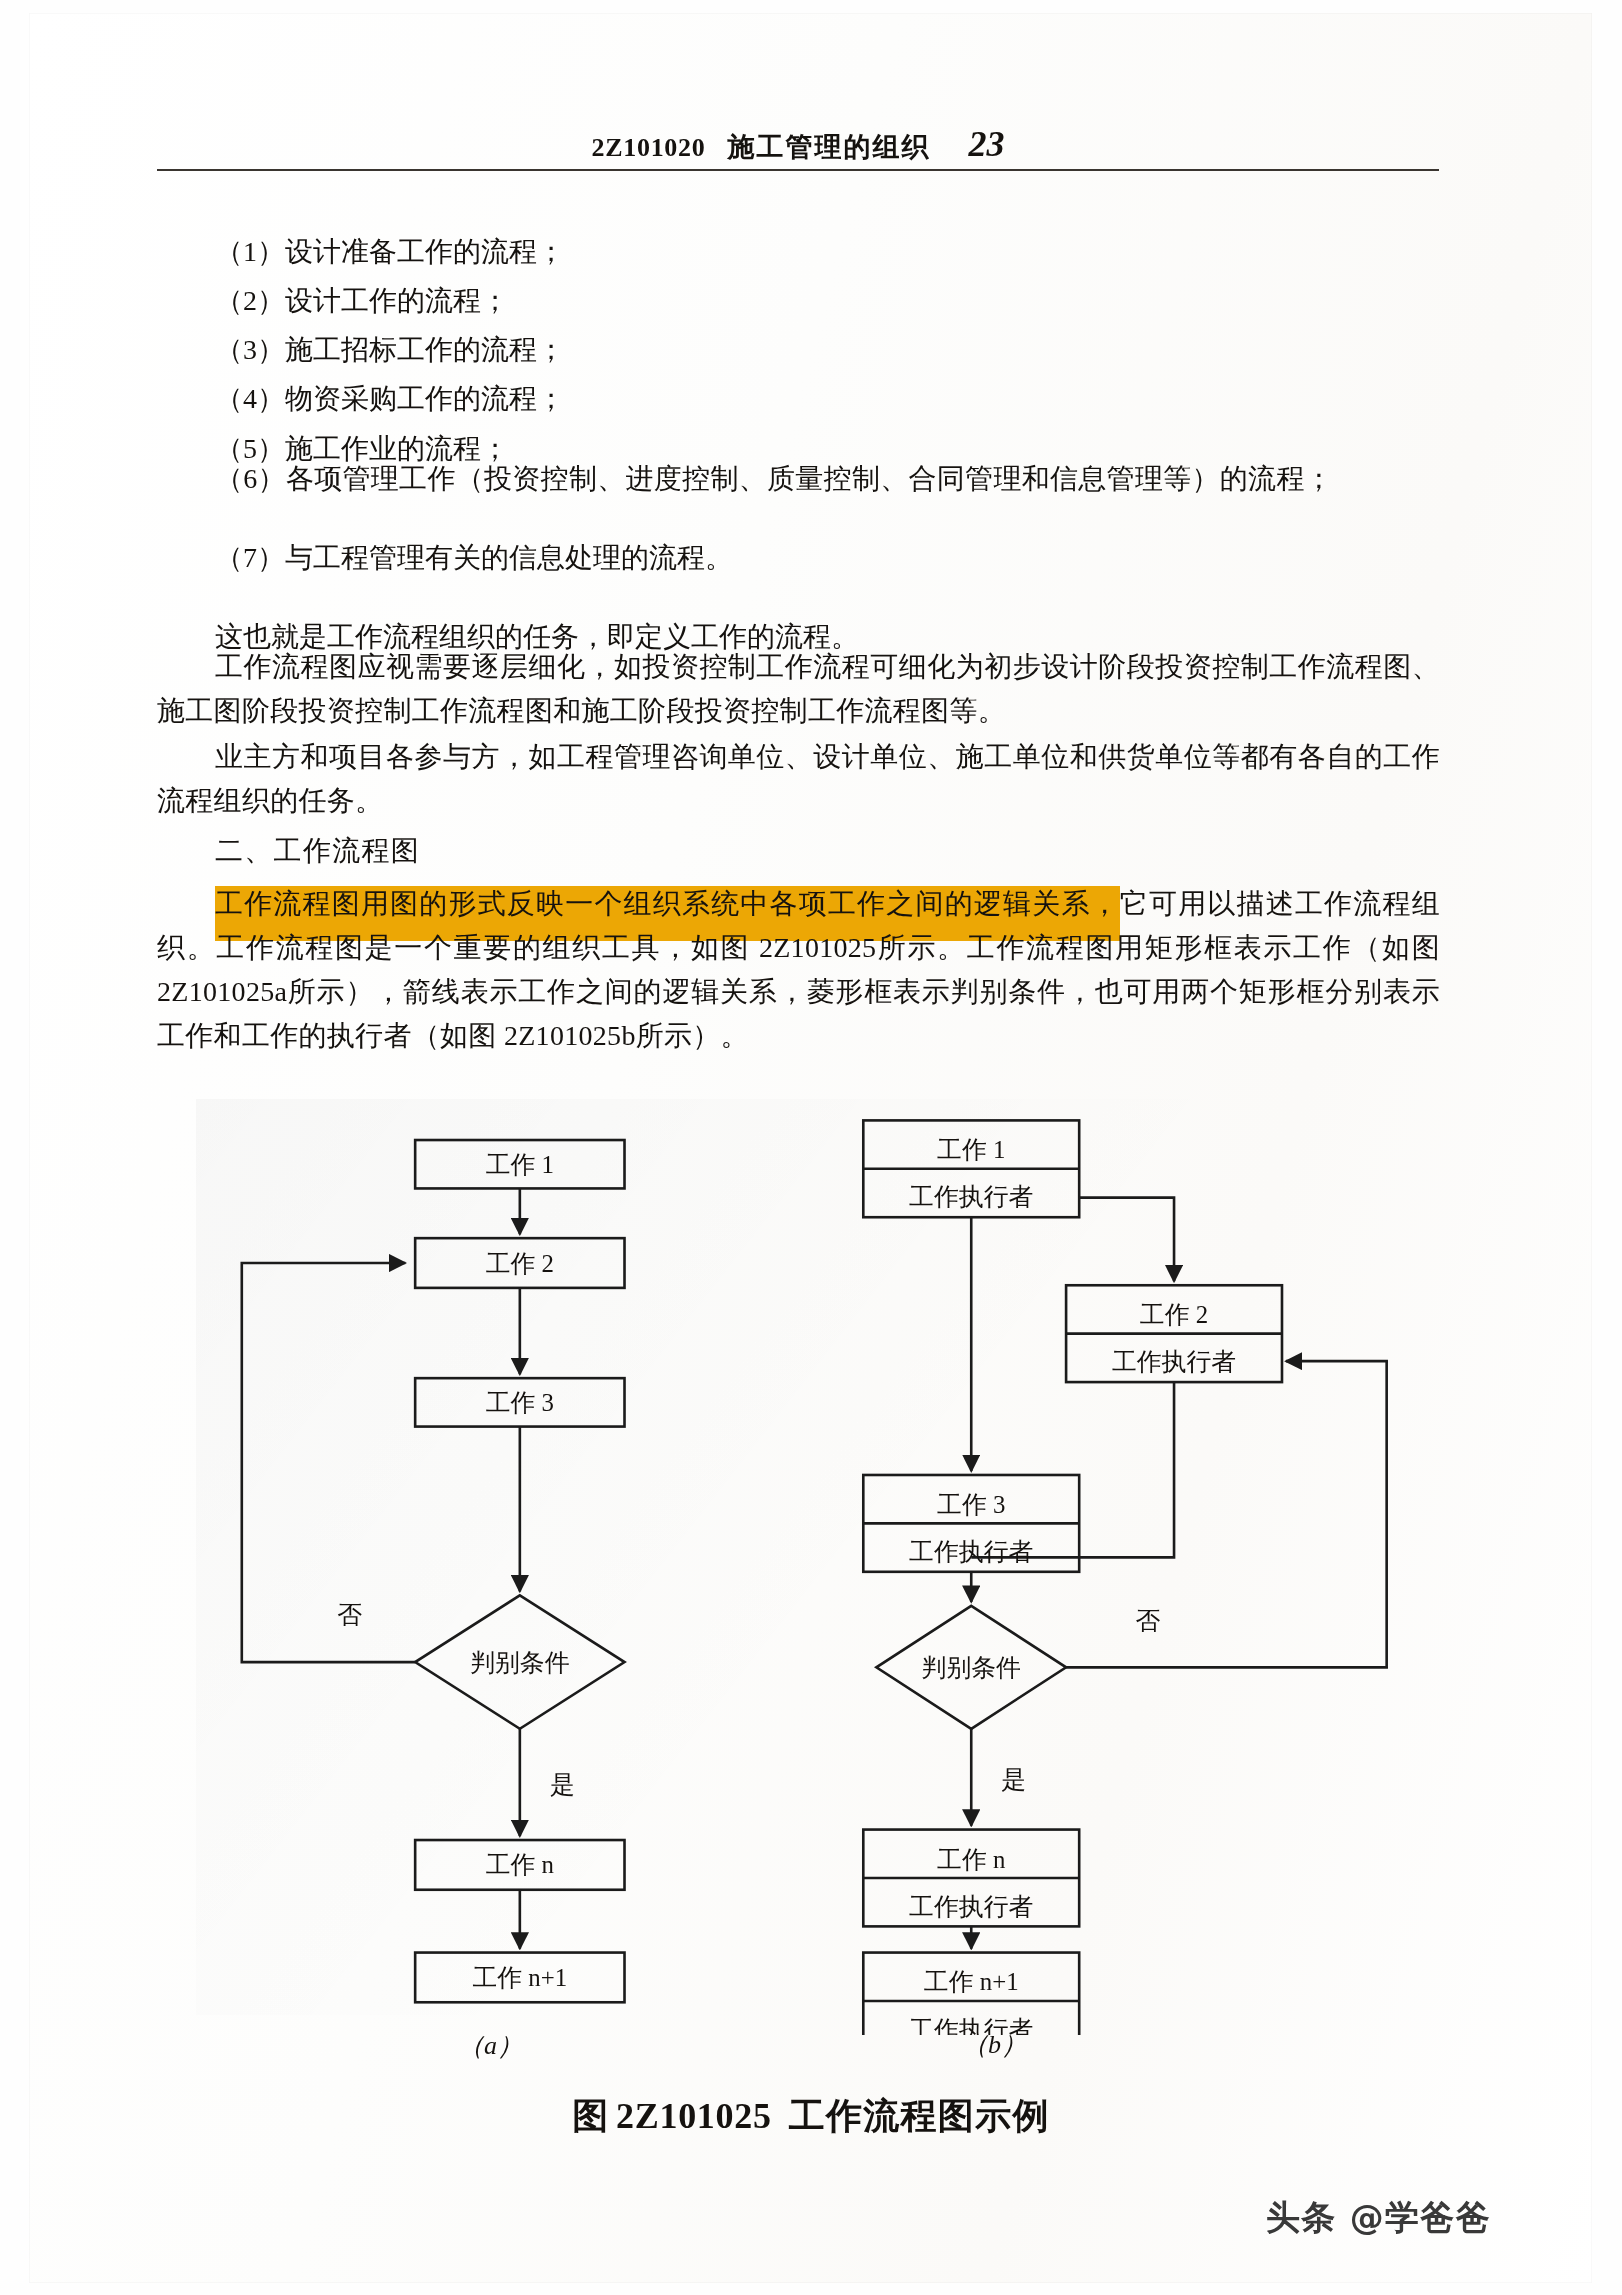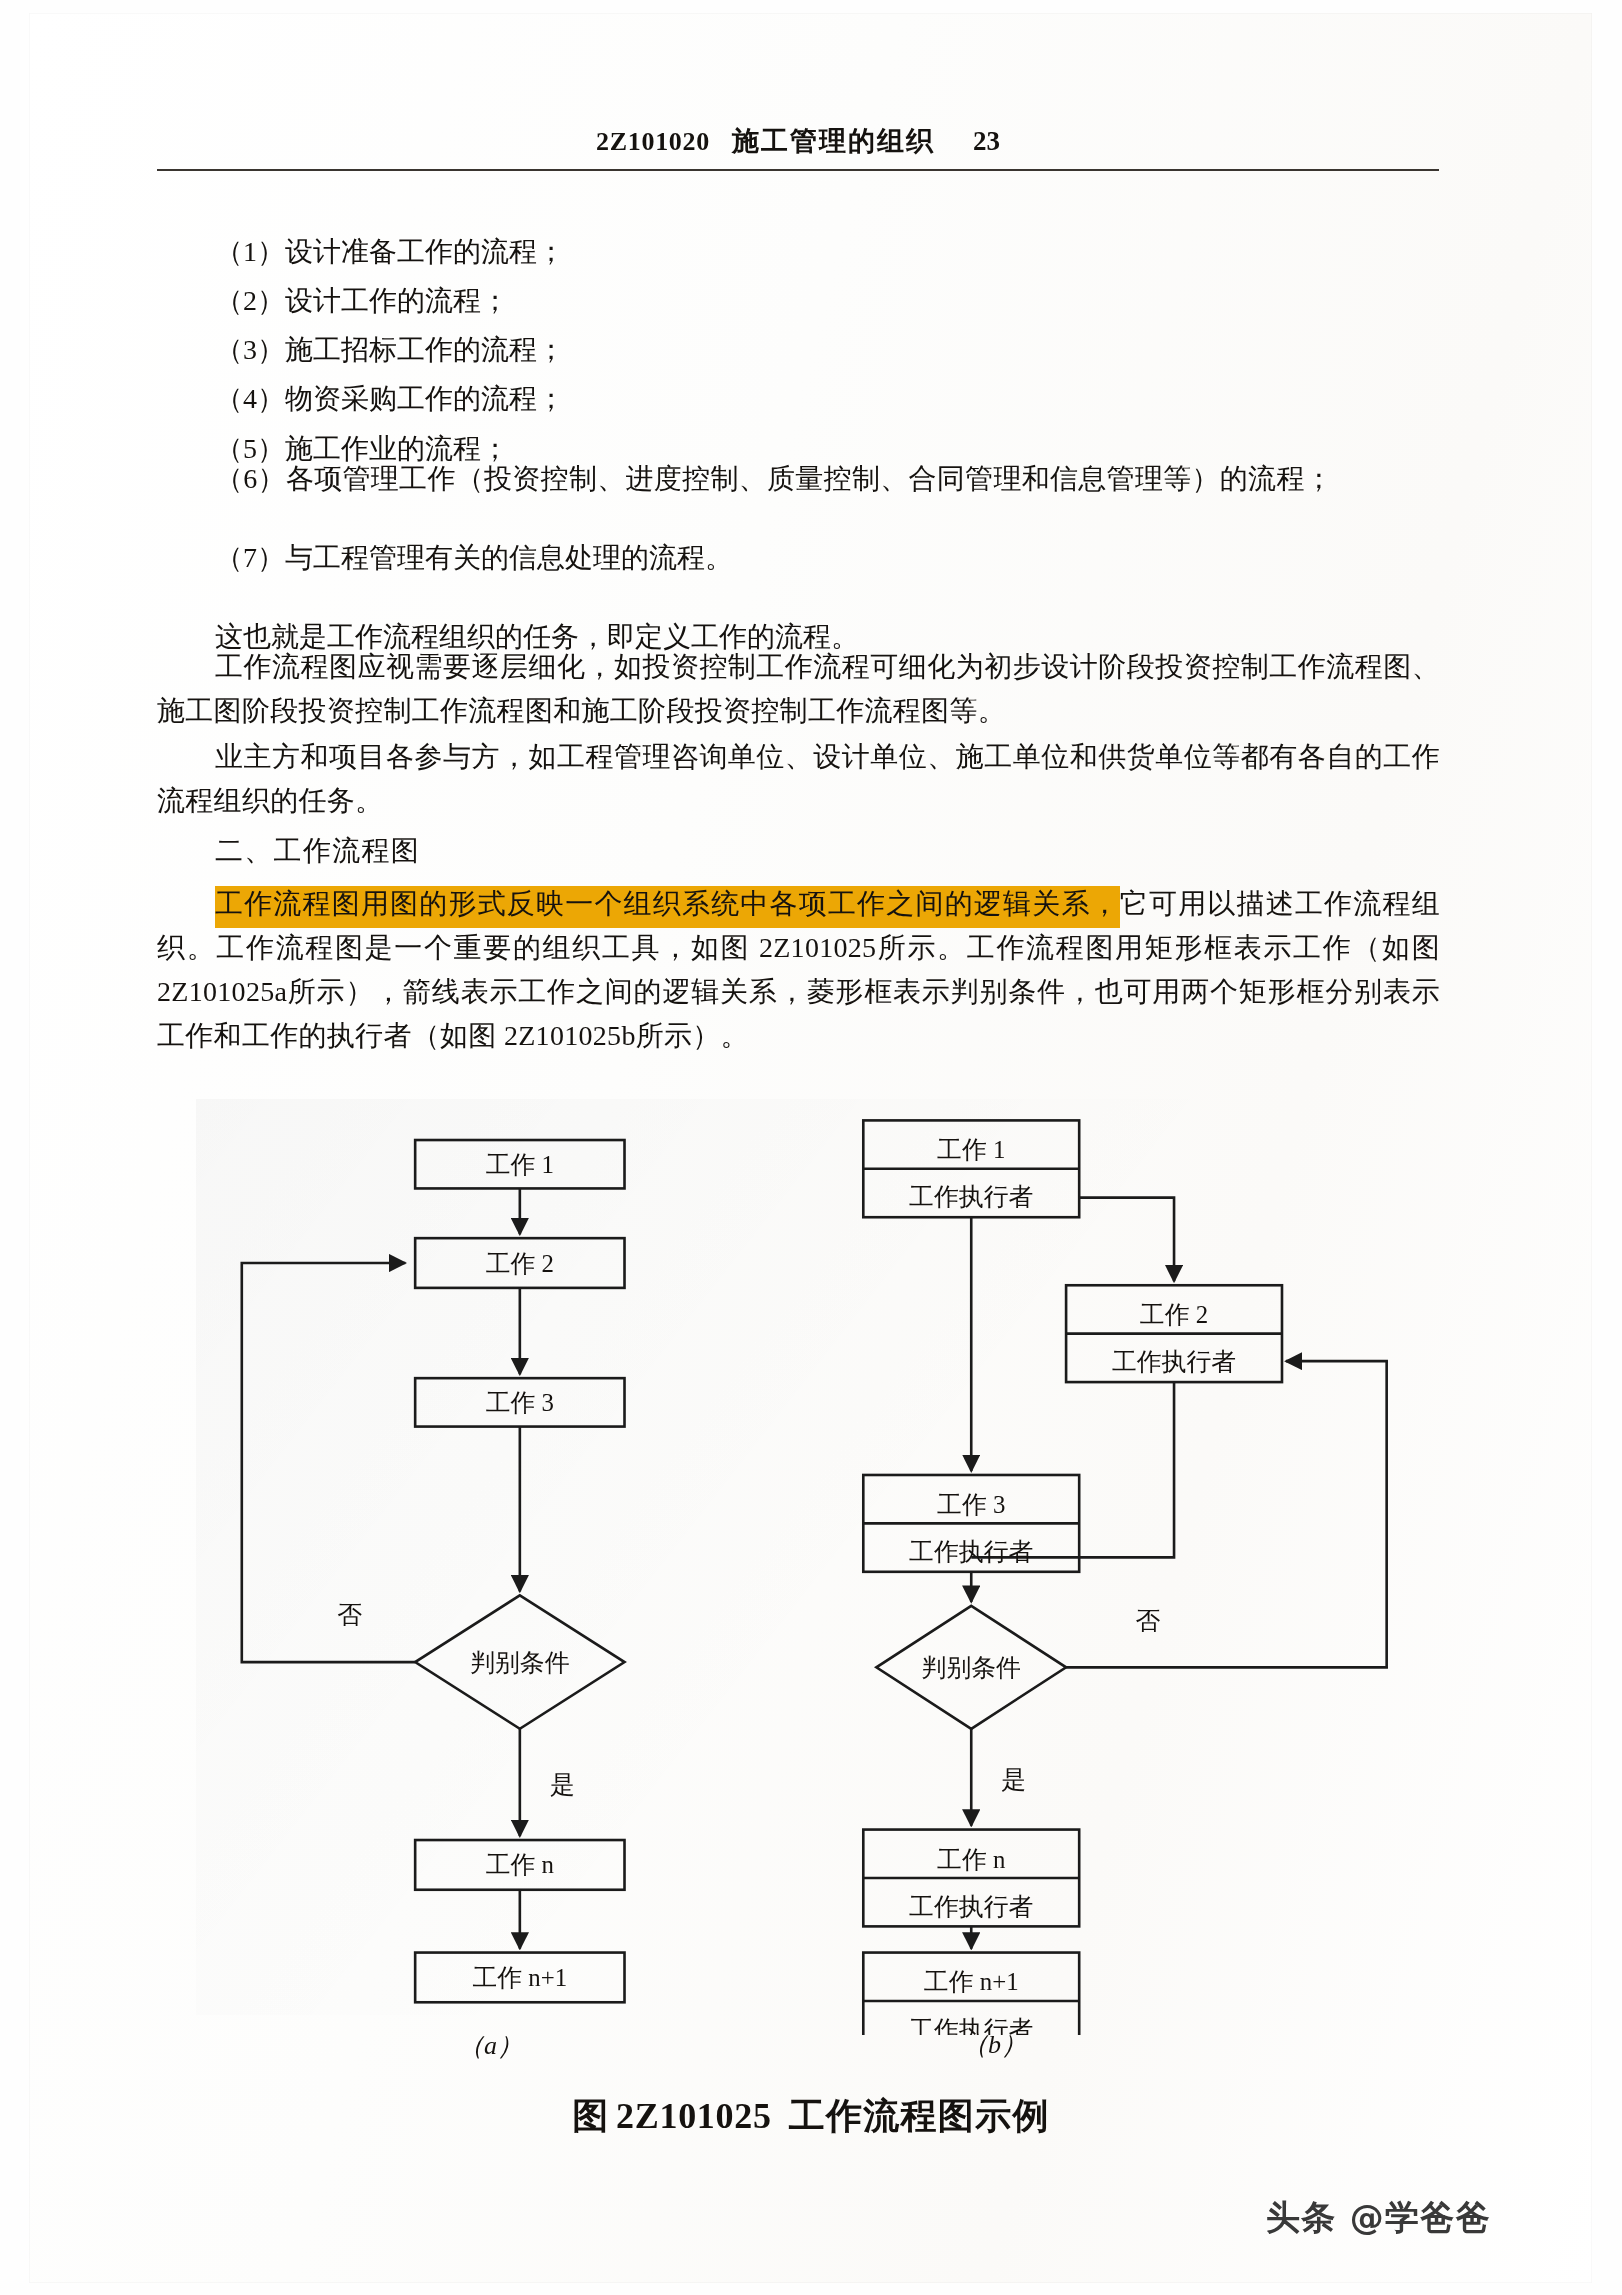--- a/index.html
+++ b/index.html
@@ -50,21 +50,22 @@
     letter-spacing: 0.7px;
     margin-right: 22px;
     font-family: "Liberation Serif", serif;
   }
   #header .hdr-title {
     font-size: 27px;
     letter-spacing: 2px;
     margin-right: 38px;
   }
   #header .hdr-page {
-    font-size: 27px;
+    font-size: 36px;
+    font-style: italic;
     font-family: "Liberation Serif", serif;
   }
   #header-rule {
     position: absolute;
     left: 157px; top: 169px;
     width: 1282px; height: 2px;
     background: #3a3530;
   }
 
   
@@ -92,21 +93,21 @@
     left: 157px;
     width: 1283px;
     font-size: 28px;
     font-weight: normal;
     text-indent: 58px;
     letter-spacing: 1.3px;
   }
   .hl {
     background: #ecа705;
     background: #eca705;
-    padding: 2px 0 9px 0;
+    padding: 2px 0 22px 0;
     box-decoration-break: clone;
     -webkit-box-decoration-break: clone;
   }
 
   
   #figure {
     position: absolute;
     left: 196px; top: 1106px;
     width: 1243px; height: 929px;
   }

